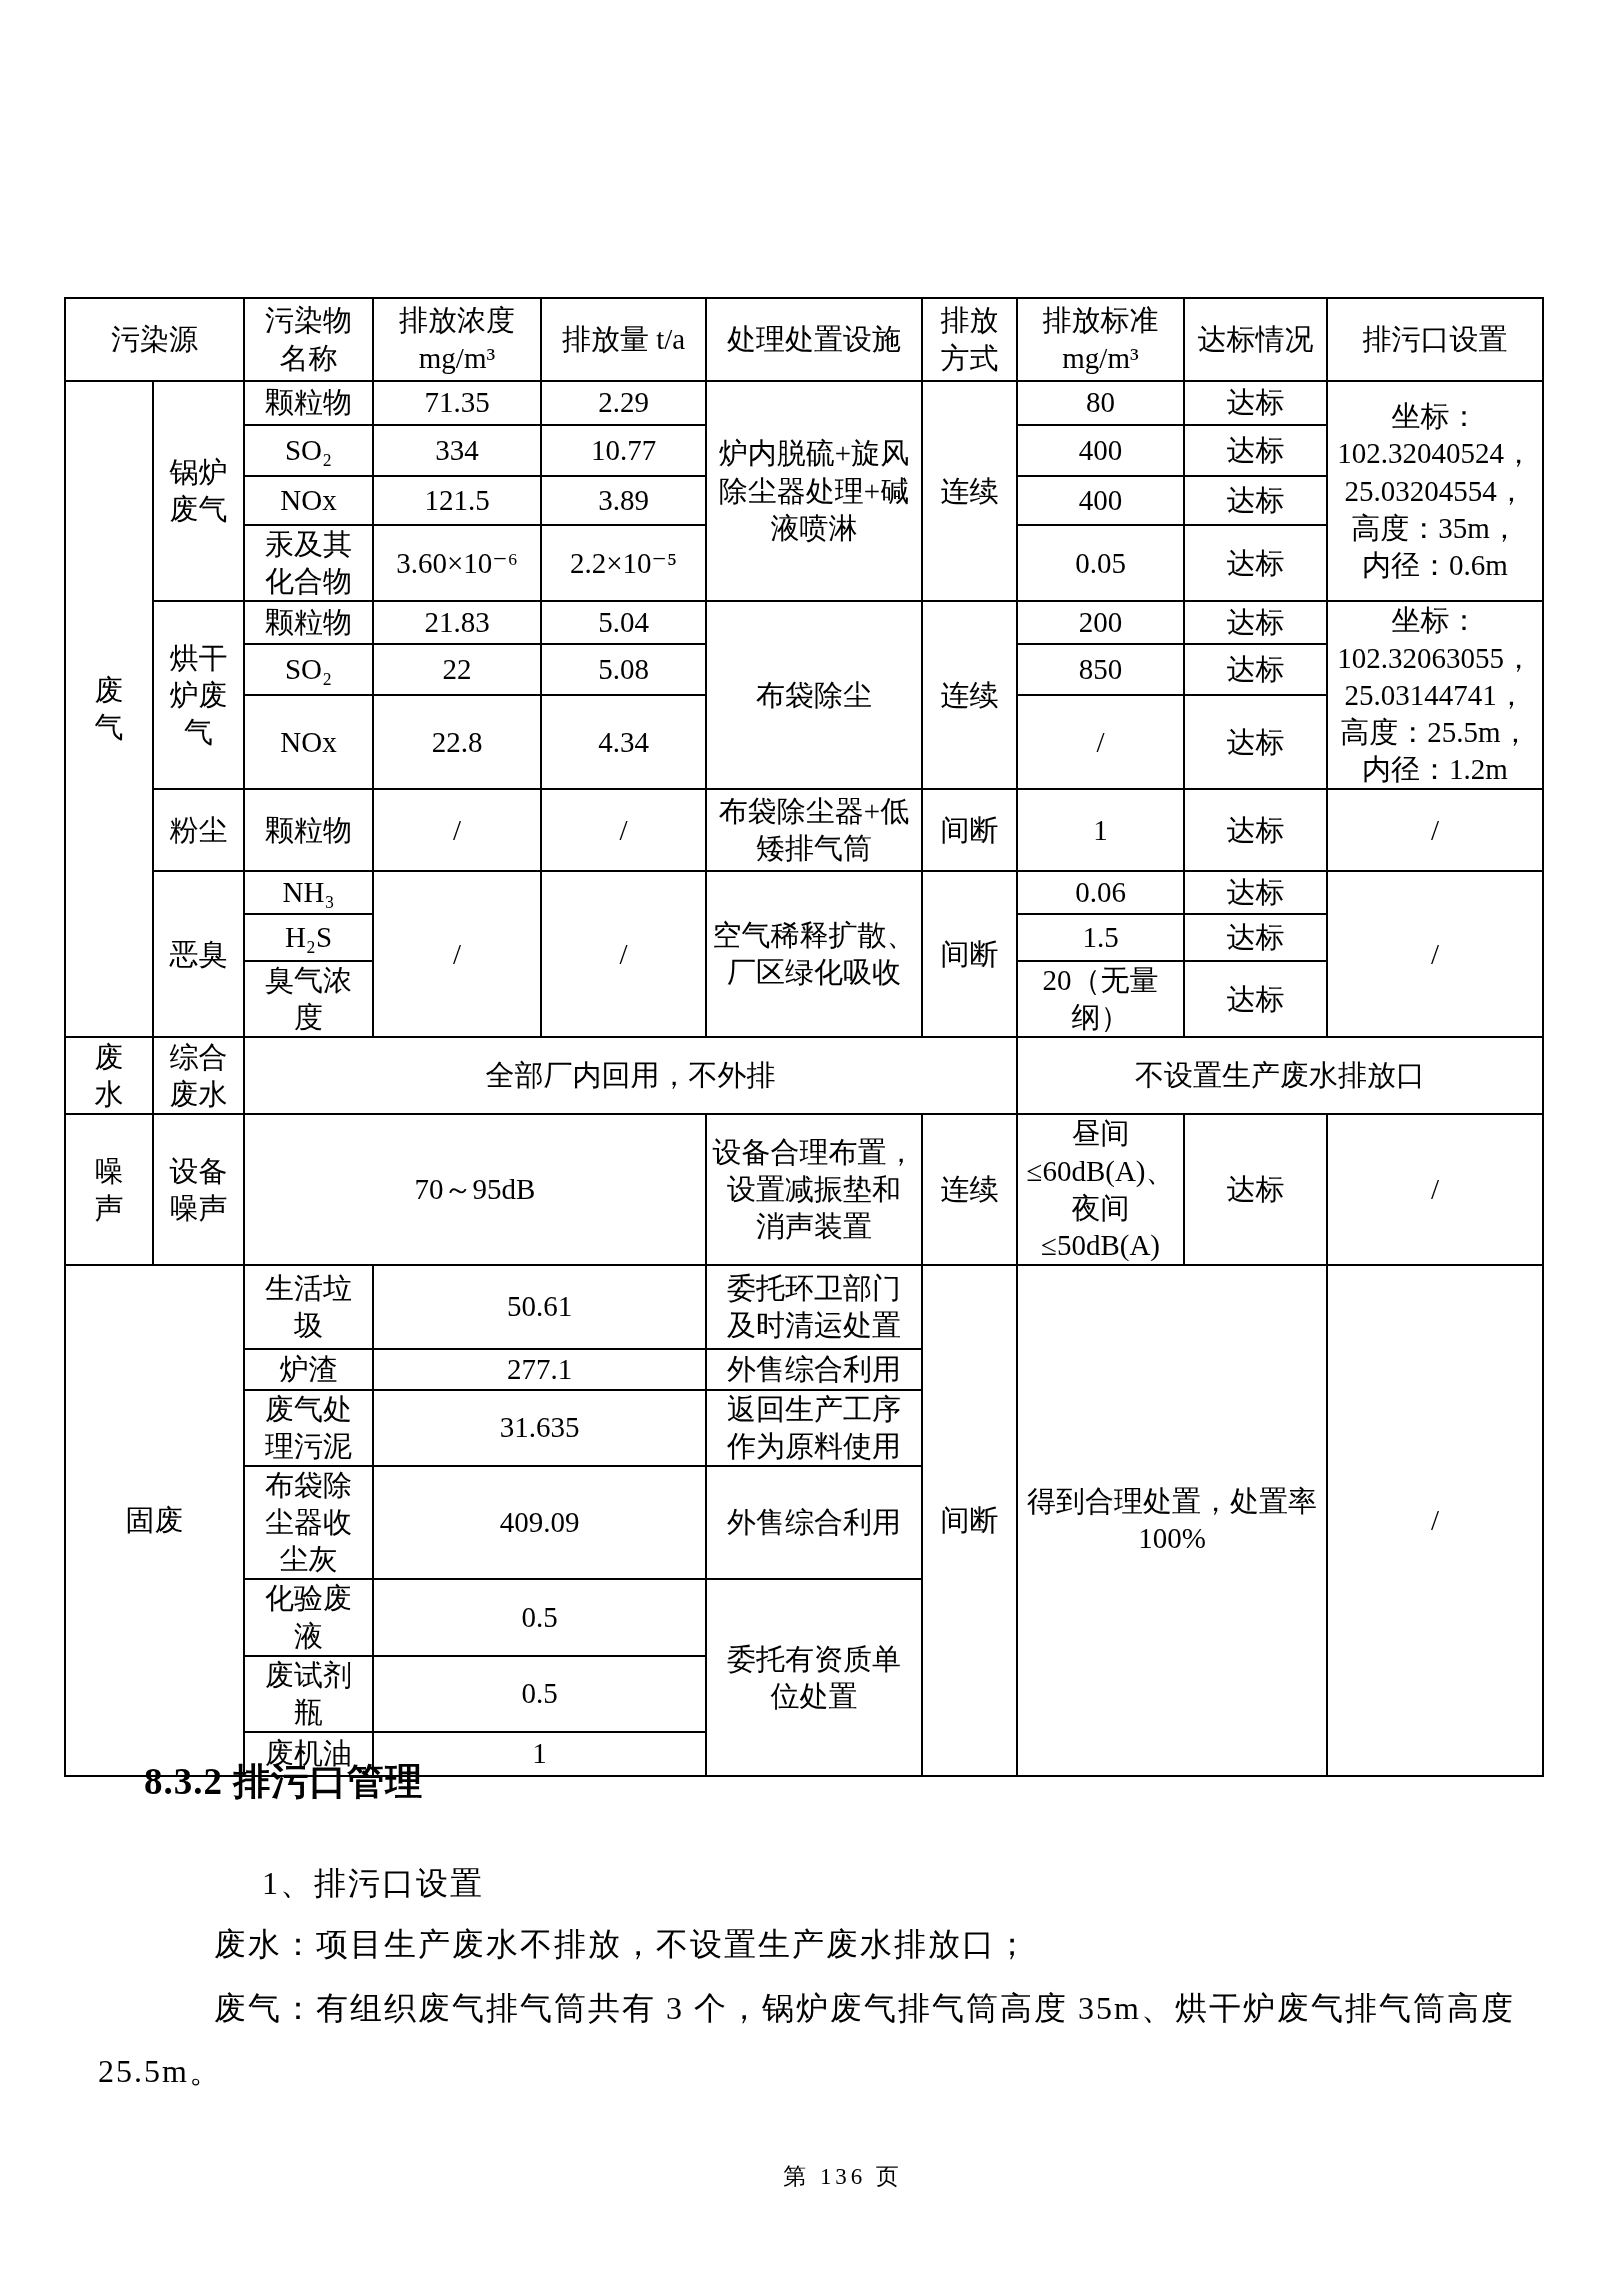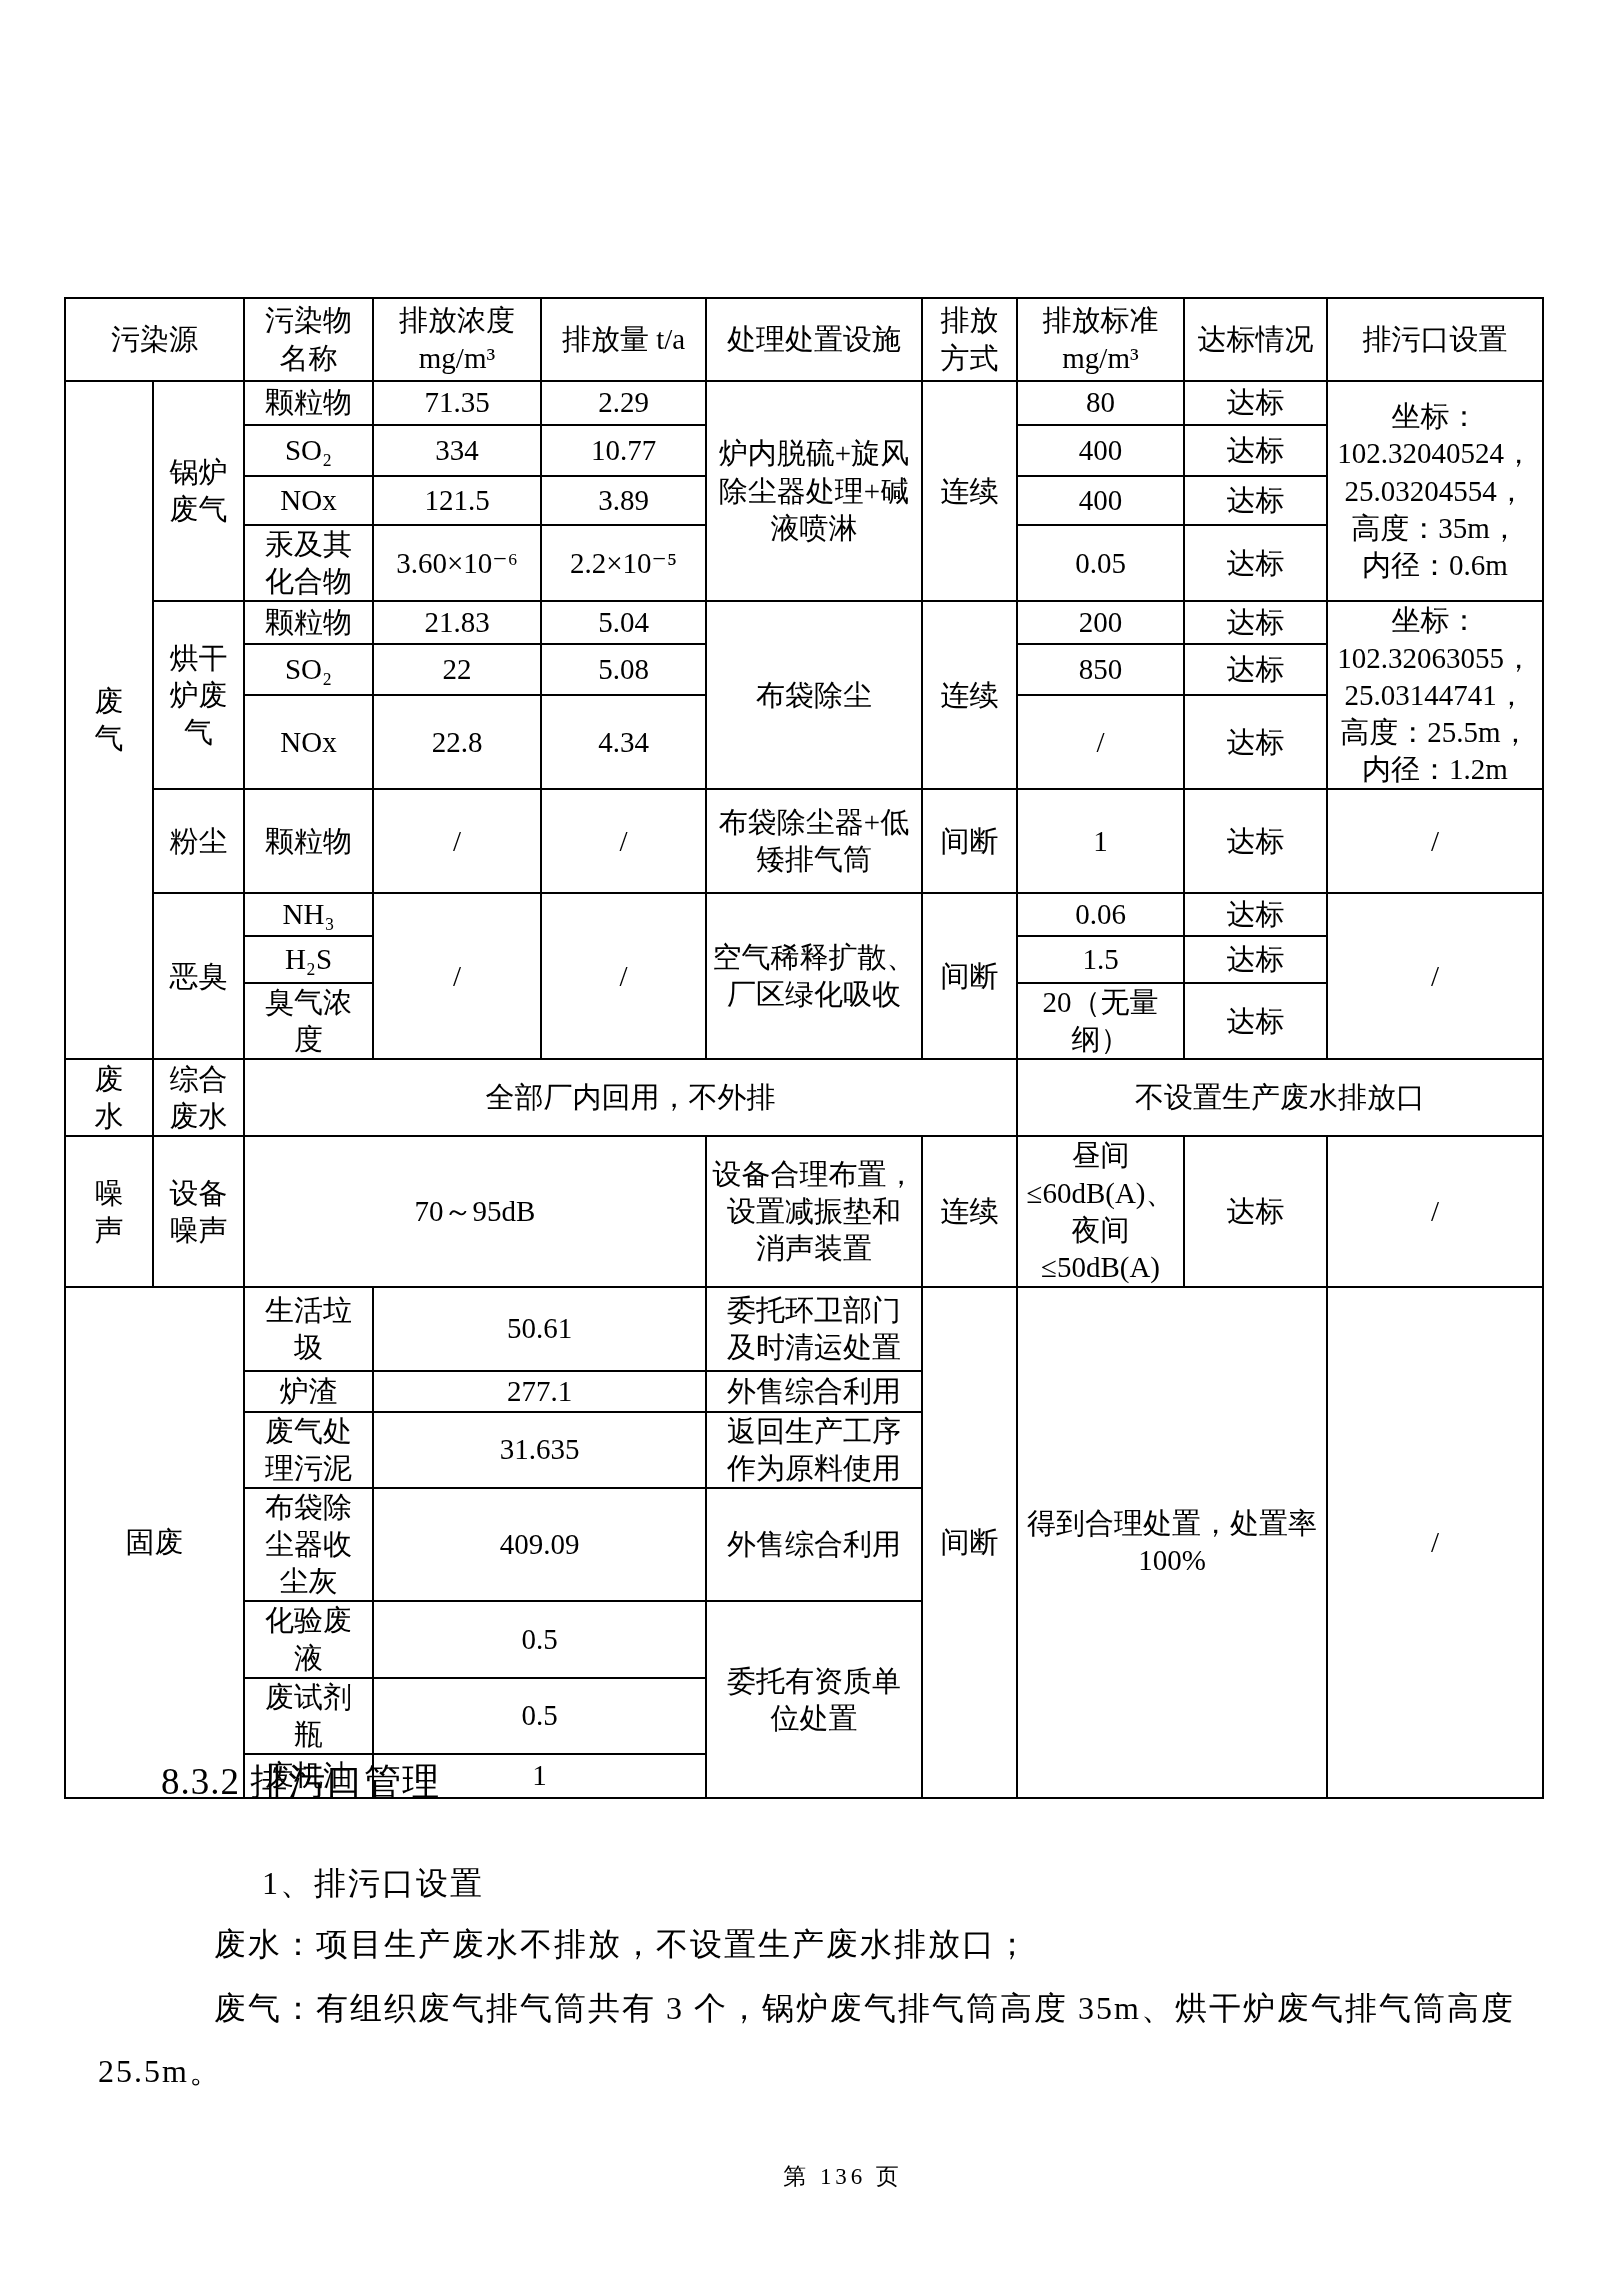--- a/index.html
+++ b/index.html
@@ -24,21 +24,21 @@
   }
   table.emission th,table.emission td{
     border:2px solid #000;
     text-align:center;vertical-align:middle;
     font-size:29px;font-weight:normal;line-height:1.28;
     white-space:pre-line;padding:0 3.9px;overflow:hidden;
   }
   td.align-left{text-align:left;padding-left:7.8px;}
   .sec-heading{
     position:absolute;top:1757px;left:144px;
-    font-size:37px;font-weight:normal;letter-spacing:1px;margin-left:17px;
+    font-size:37px;font-weight:bold;letter-spacing:1px;
   }
   .sub-heading{
     position:absolute;top:1862px;left:214px;
     font-size:32px;font-weight:normal;letter-spacing:2px;margin-left:48px;
   }
   .para{
     position:absolute;font-size:32px;letter-spacing:2px;white-space:nowrap;
   }
   .para1{top:1923px;left:214px;}
   .para2{top:1987px;left:214px;}
@@ -153,21 +153,21 @@
       <td>达标</td>
     </tr>
     <tr style="height:94px">
       <td>NOx</td>
       <td>22.8</td>
       <td>4.34</td>
       <td>/</td>
       <td>达标</td>
     </tr>
 
-    <tr style="height:104px">
+    <tr style="height:82px">
       <td>粉尘</td>
       <td>颗粒物</td>
       <td>/</td>
       <td>/</td>
       <td>布袋除尘器+低
 矮排气筒</td>
       <td>间断</td>
       <td>1</td>
       <td>达标</td>
       <td>/</td>

